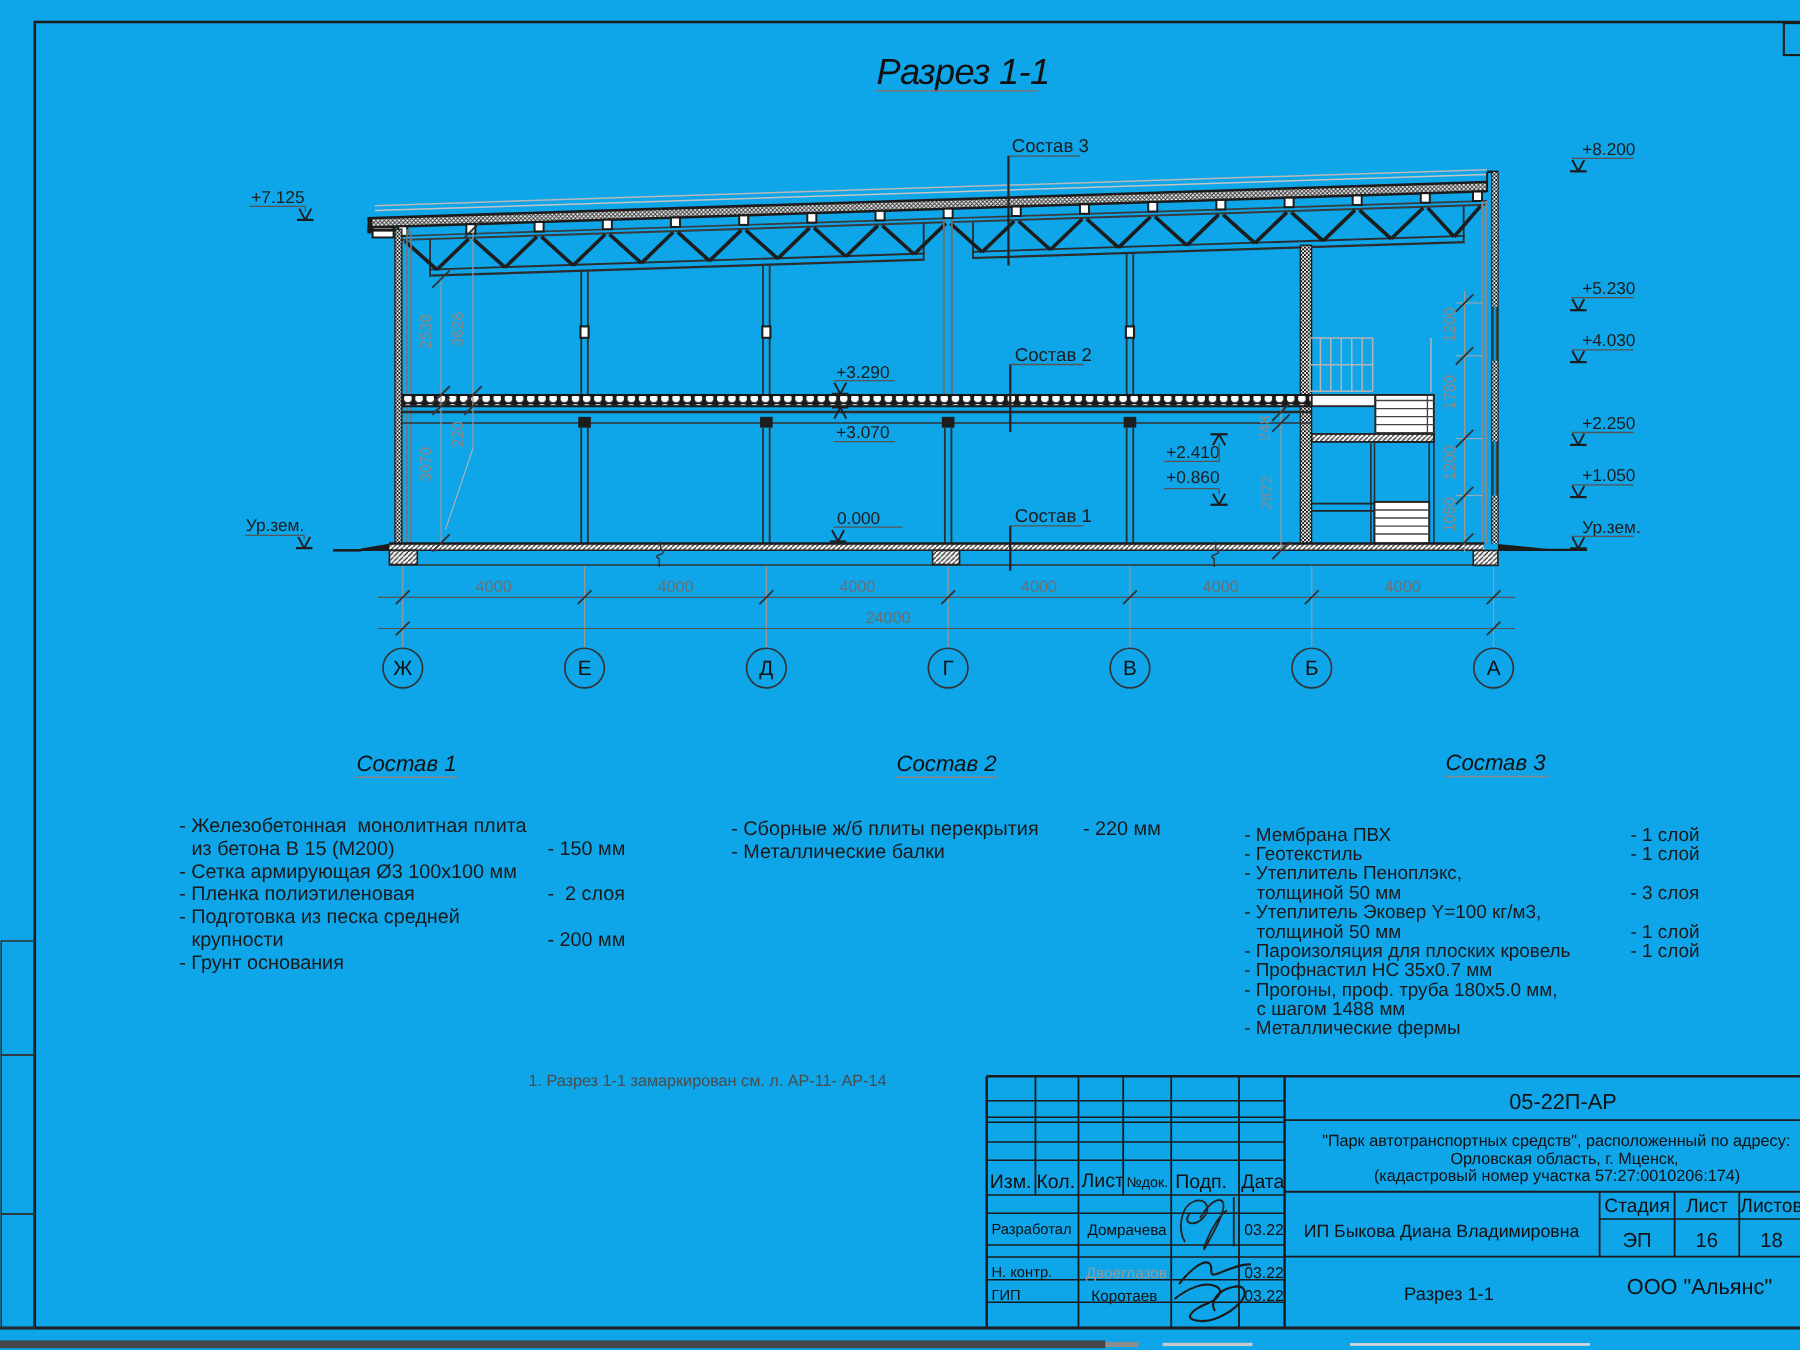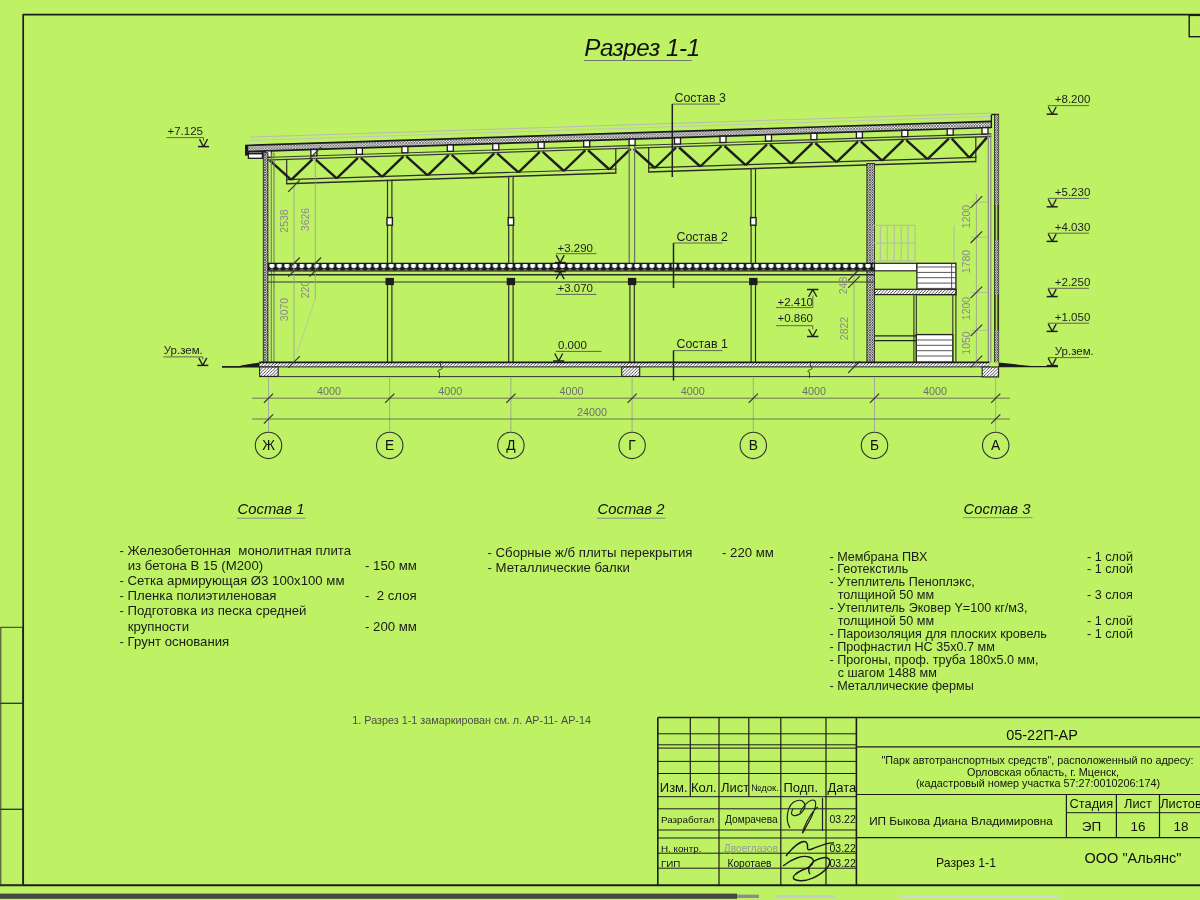--- a/index.html
+++ b/index.html
@@ -1,16 +1,16 @@
 <!DOCTYPE html>
 <html><head>
 <meta charset="utf-8">
 <style>
   html, body { margin: 0; padding: 0; background: #fdfdfd; }
-  #sheet { position: relative; width: 1200px; height: 900px; background: #bef264; overflow: hidden;
+  #sheet { position: relative; width: 1200px; height: 900px; background: #0ea5e9; overflow: hidden;
            font-family: "Liberation Sans", sans-serif; }
   svg { position: absolute; left: 0; top: 0; }
 </style>
 </head>
 <body>
 
 <div id="sheet">
 <svg width="1200" height="900" viewBox="0 0 1200 900">
 <defs>
   <pattern id="xroof" width="2.8" height="2.8" patternUnits="userSpaceOnUse">

